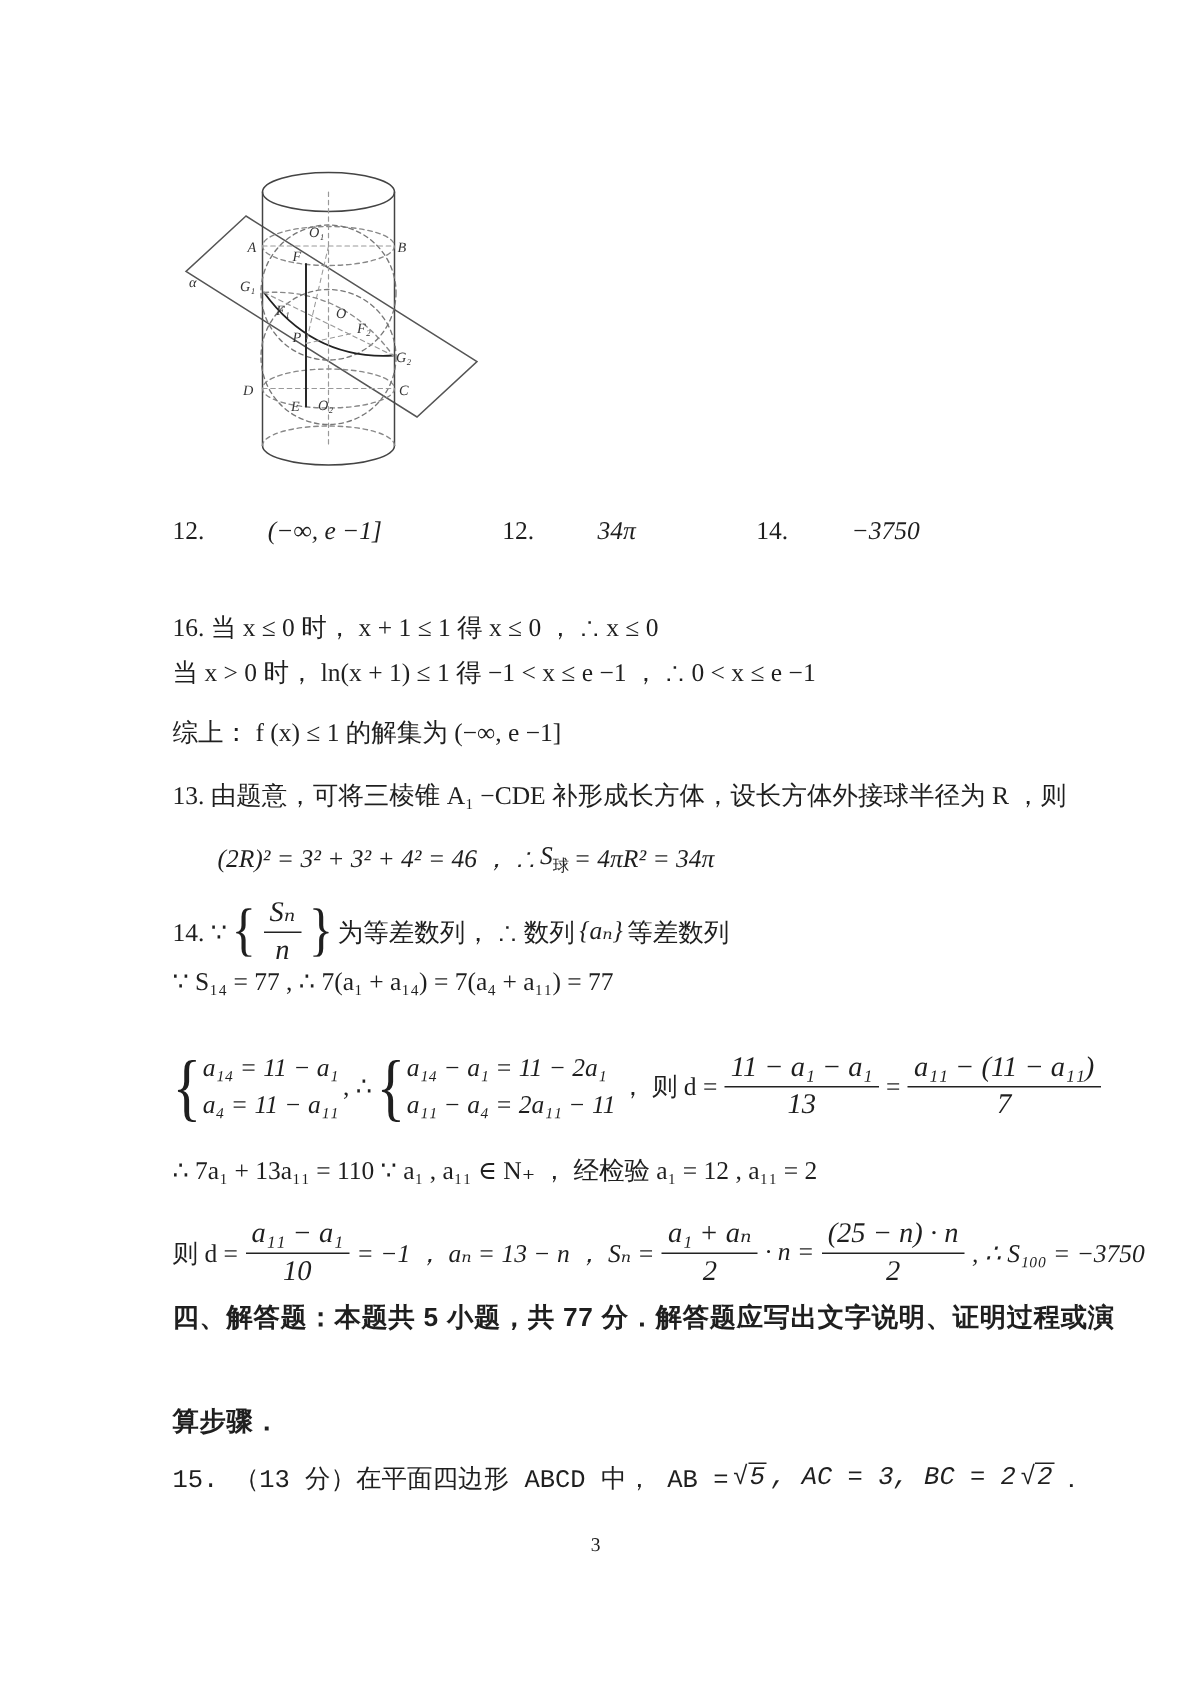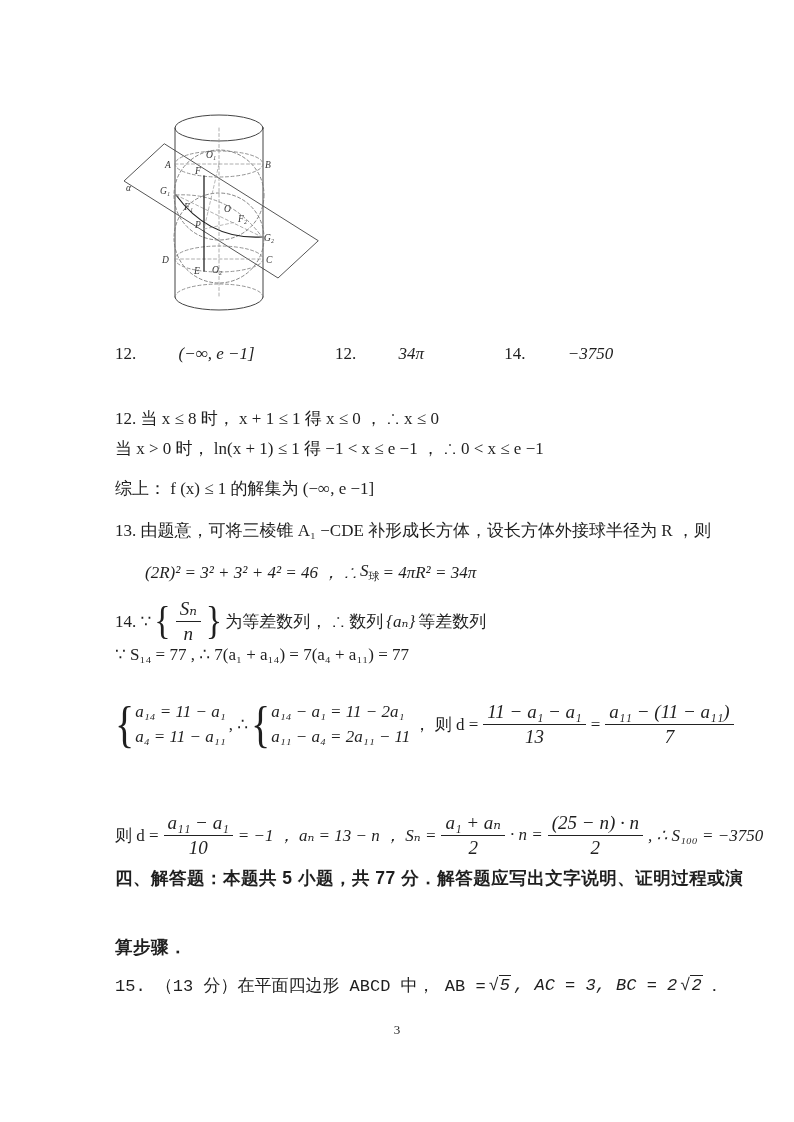--- a/index.html
+++ b/index.html
@@ -77,21 +77,21 @@
       <text x="194" y="276">E</text>
     </g>
   </svg>
 
   <div class="line answers" style="top:344px;">
     <span><span class="cn">12.</span> <span class="m">(−∞, e −1]</span></span>
     <span><span class="cn">12.</span> <span class="m">34π</span></span>
     <span><span class="cn">14.</span> <span class="m">−3750</span></span>
   </div>
 
-  <div class="line" style="top:407px;">12. 当 x ≤ 8 时， x + 1 ≤ 1 得 x ≤ 0 ， ∴ x ≤ 0</div>
+  <div class="line" style="top:407px;">16. 当 x ≤ 0 时， x + 1 ≤ 1 得 x ≤ 0 ， ∴ x ≤ 0</div>
   <div class="line" style="top:437px;">当 x &gt; 0 时， ln(x + 1) ≤ 1 得 −1 &lt; x ≤ e −1 ， ∴ 0 &lt; x ≤ e −1</div>
   <div class="line" style="top:477px;">综上： f (x) ≤ 1 的解集为 (−∞, e −1]</div>
 
   <div class="line" style="top:519px;">13. 由题意，可将三棱锥 A₁ −CDE 补形成长方体，设长方体外接球半径为 R ，则</div>
   <div class="mline" style="top:561px;left:145px;">
     <span class="m">(2R)² = 3² + 3² + 4² = 46 ， ∴</span>
     <span class="m"><span>S</span><sub class="cn" style="font-size:11px;">球</sub></span>
     <span class="m">= 4πR² = 34π</span>
   </div>
 
@@ -131,20 +131,21 @@
       <span class="num">11 − a₁ − a₁</span>
       <span class="den">13</span>
     </span>
     <span class="cn">=</span>
     <span class="frac m">
       <span class="num">a₁₁ − (11 − a₁₁)</span>
       <span class="den">7</span>
     </span>
   </div>
 
+  <div class="line" style="top:769px;">∴ 7a₁ + 13a₁₁ = 110 ∵ a₁ , a₁₁ ∈ N₊ ， 经检验 a₁ = 12 , a₁₁ = 2</div>
 
   <div class="mline" style="top:812px;">
     <span class="cn">则 d =</span>
     <span class="frac m">
       <span class="num">a₁₁ − a₁</span>
       <span class="den">10</span>
     </span>
     <span class="m">= −1 ， aₙ = 13 − n ， Sₙ =</span>
     <span class="frac m">
       <span class="num">a₁ + aₙ</span>

